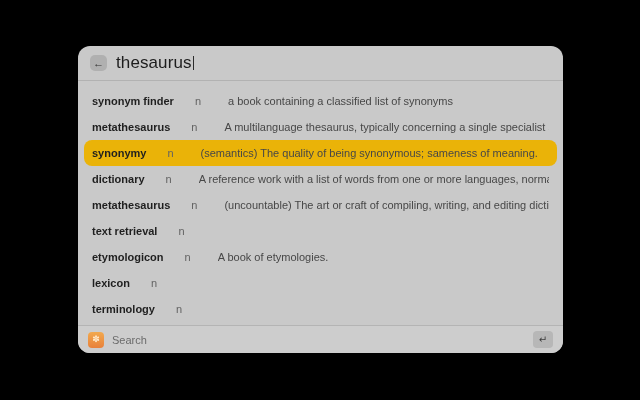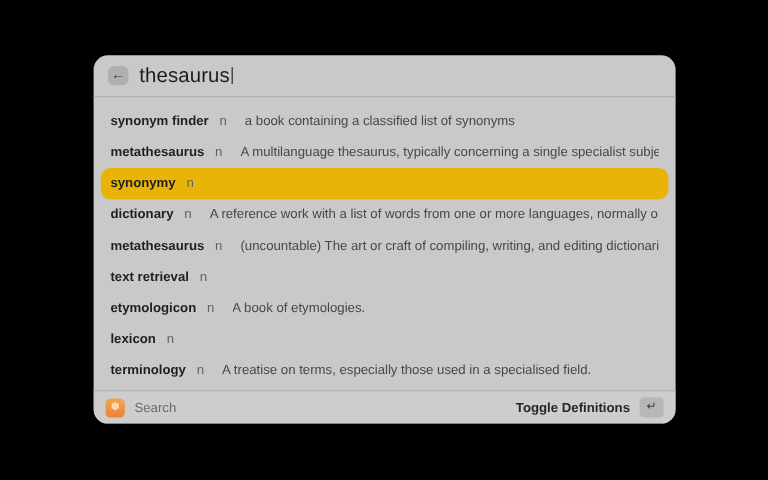--- a/index.html
+++ b/index.html
@@ -59,20 +59,21 @@
     overflow: hidden;
   }
   .row {
     height: 26px;
     display: flex;
     align-items: center;
     padding: 0 8px;
     border-radius: 8px;
     white-space: nowrap;
     overflow: hidden;
+    gap: 12px;
   }
   .row.selected { background: #eab308; }
   .row .word {
     font-size: 11px;
     font-weight: 700;
     color: #1f1f1f;
     flex: 0 0 auto;
   }
   .row .pos {
     font-size: 11px;
@@ -147,20 +148,21 @@
         <span class="def">a book containing a classified list of synonyms</span>
       </div>
       <div class="row">
         <span class="word">metathesaurus</span>
         <span class="pos">n</span>
         <span class="def">A multilanguage thesaurus, typically concerning a single specialist subject</span>
       </div>
       <div class="row selected">
         <span class="word">synonymy</span>
         <span class="pos">n</span>
+        <span class="def">(semantics) The quality of being synonymous; sameness of meaning.</span>
       </div>
       <div class="row">
         <span class="word">dictionary</span>
         <span class="pos">n</span>
         <span class="def">A reference work with a list of words from one or more languages, normally ordered alphabetic...</span>
       </div>
       <div class="row">
         <span class="word">metathesaurus</span>
         <span class="pos">n</span>
         <span class="def">(uncountable) The art or craft of compiling, writing, and editing dictionaries.</span>
@@ -174,29 +176,27 @@
         <span class="pos">n</span>
         <span class="def">A book of etymologies.</span>
       </div>
       <div class="row">
         <span class="word">lexicon</span>
         <span class="pos">n</span>
       </div>
       <div class="row">
         <span class="word">terminology</span>
         <span class="pos">n</span>
-        <span class="def">A treatise on terms, especially those used in a specialised field.</span>
       </div>
     </div>
 
   <div class="footer">
     <div class="app-icon">
       <span>✽</span>
     </div>
     <span class="footer-left-label">Search</span>
     <div class="footer-spacer"></div>
-    <span class="footer-action-label">Toggle Definitions</span>
     <div class="key-badge">
       <span>↵</span>
     </div>
   </div>
 
 </div>
 
 </body></html>

